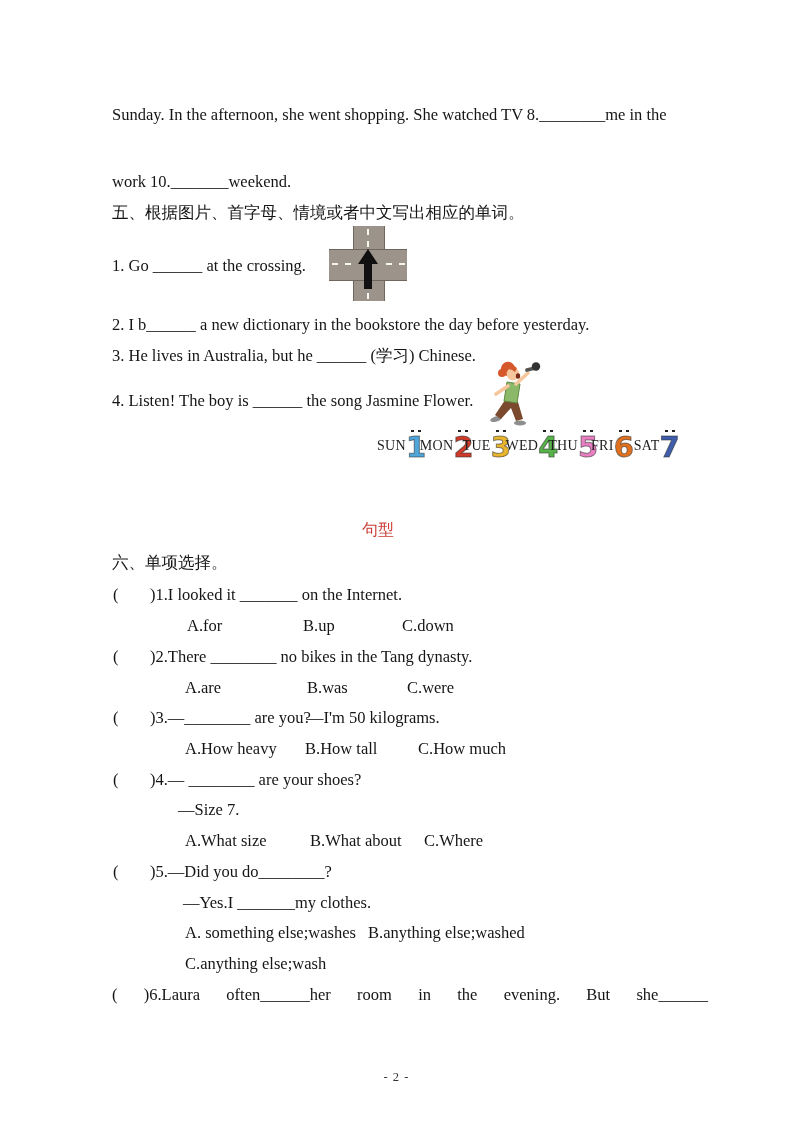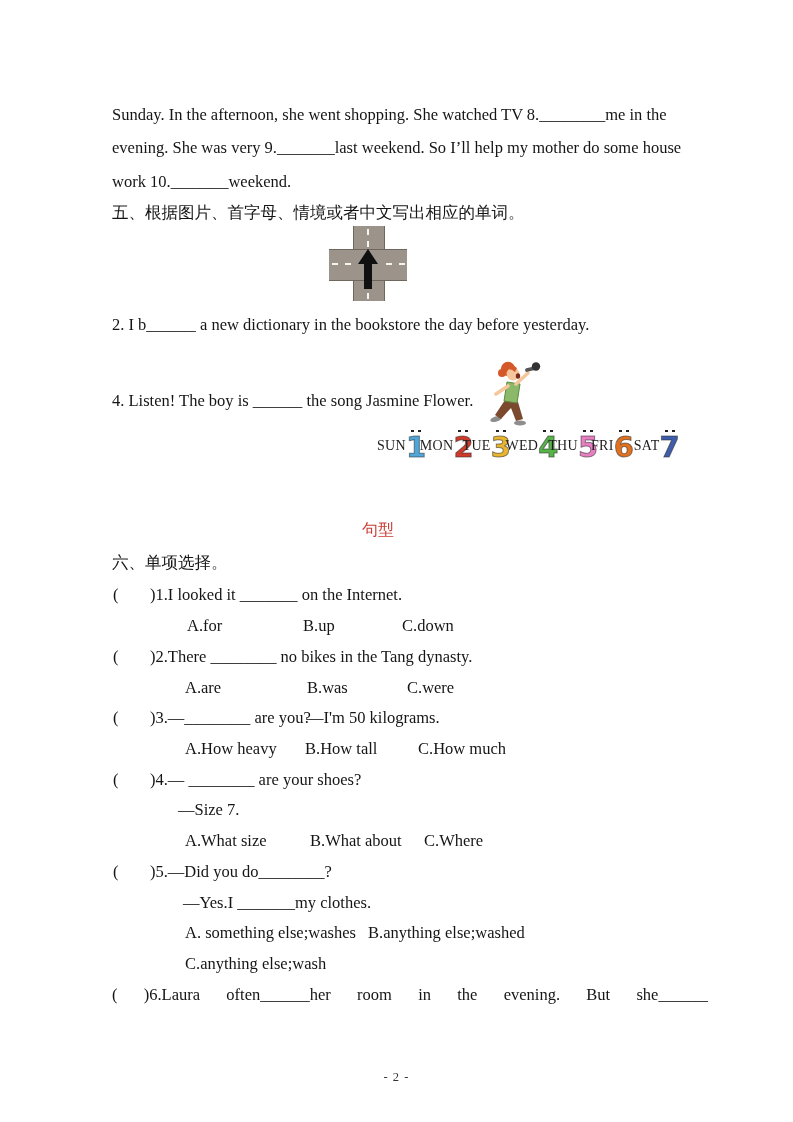--- a/index.html
+++ b/index.html
@@ -39,38 +39,39 @@
   .footer{position:absolute;left:0;width:100%;top:1070px;text-align:center;font-size:12.5px;
           letter-spacing:1px;color:#333;}
   .singer{position:absolute;left:484px;top:360px;}
 </style>
 </head>
 <body>
 
 <div class="page">
 
   <div class="txt" style="left:112px;top:104px">Sunday. In the afternoon, she went shopping. She watched TV 8.________me in the</div>
-  <div class="txt" style="left:112px;top:137px">evening. She was very 9._______last weekend. So I’ll help my mother do some house</div>
   <div class="txt" style="left:112px;top:171px">work 10._______weekend.</div>
 
   <div class="txt" style="left:112px;top:202px">五、根据图片、首字母、情境或者中文写出相应的单词。</div>
 
   <div class="crossing">
     <div class="road-v"></div>
     <div class="road-h"></div>
     <div class="road-patch"></div>
     <div class="dash-v" style="left:38px;top:3px;height:18px"></div>
     <div class="dash-v" style="left:38px;top:56px;height:17px"></div>
     <div class="dash-h" style="left:3px;top:37px;width:19px"></div>
     <div class="dash-h" style="left:57px;top:37px;width:19px"></div>
     <div class="arrow-head"></div>
     <div class="arrow-shaft"></div>
   </div>
 
+  <div class="txt" style="left:112px;top:255px">1. Go ______ at the crossing.</div>
   <div class="txt" style="left:112px;top:314px">2. I b______ a new dictionary in the bookstore the day before yesterday.</div>
+  <div class="txt" style="left:112px;top:345px">3. He lives in Australia, but he ______ (学习) Chinese.</div>
   <div class="txt" style="left:112px;top:390px">4. Listen! The boy is ______ the song Jasmine Flower.</div>
 
   <svg class="singer" width="62" height="68" viewBox="0 0 60 68">
     <ellipse cx="35" cy="63" rx="6" ry="2.6" fill="#8d8d8d"></ellipse>
     <ellipse cx="11" cy="59" rx="6" ry="2.6" fill="#8d8d8d" transform="rotate(-18 11 59)"></ellipse>
     <path d="M20,40 L33,42 L38,59 L31,61 L26,48 L16,59 L10,55 Z" fill="#7b4a2e"></path>
     <path d="M22,22 L35,24 L32,43 L19,41 Z" fill="#8cb86a" stroke="#5d8a3f" stroke-width="1"></path>
     <path d="M23,26 L11,34" stroke="#f6c69c" stroke-width="3.6" stroke-linecap="round"></path>
     <path d="M31,24 L43,13" stroke="#f6c69c" stroke-width="3.6" stroke-linecap="round"></path>
     <circle cx="23" cy="9" r="7.2" fill="#d4582a"></circle>

